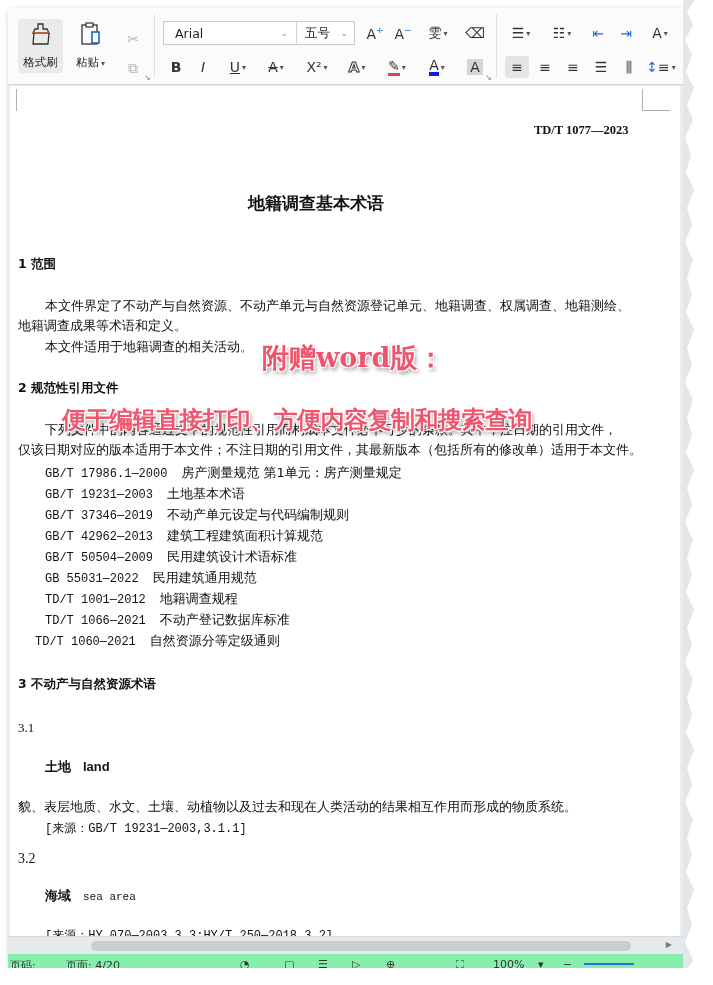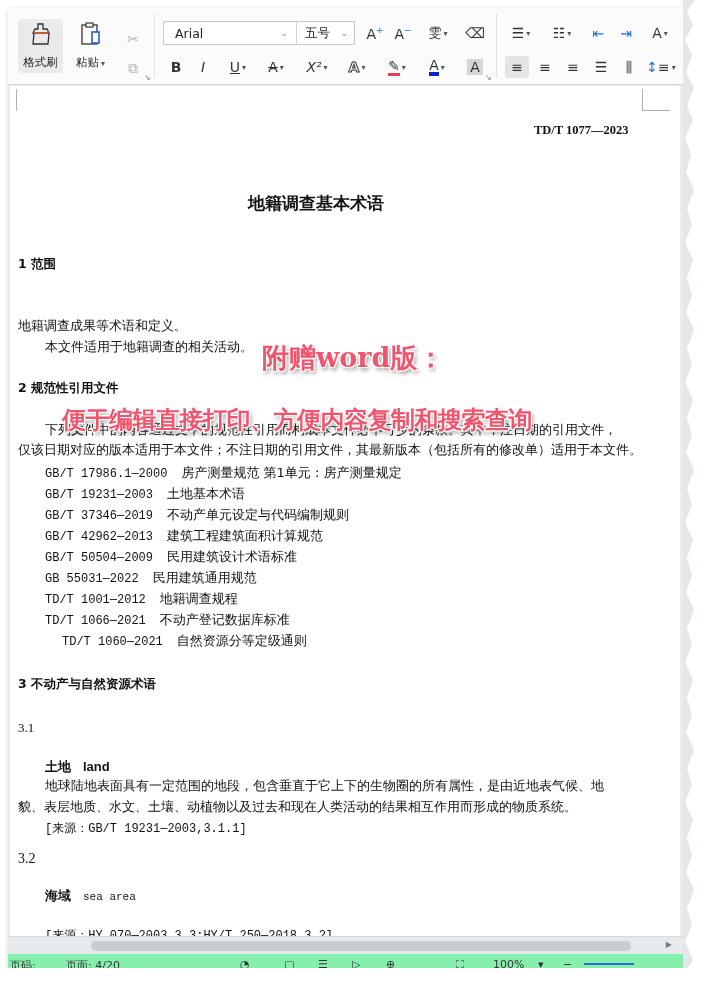--- a/index.html
+++ b/index.html
@@ -159,21 +159,21 @@
       <span>I</span>
     </div>
     <div class="sm-btn" style="left:214px; top:48px; width:32px;">
       <span style="text-decoration:underline;">U</span>
         <span class="caret">▾</span>
     </div>
     <div class="sm-btn" style="left:252px; top:48px; width:32px;">
       <span style="text-decoration:line-through;">A</span>
         <span class="caret">▾</span>
     </div>
-    <div class="sm-btn" style="left:292px; top:48px; width:34px;font-style:italic;">
+    <div class="sm-btn" style="left:292px; top:48px; width:34px;">
       <span>X²</span>
         <span class="caret">▾</span>
     </div>
     <div class="sm-btn" style="left:333px; top:48px; width:32px;">
       <span style="color:#fff;-webkit-text-stroke:1px #333;font-weight:bold;">A</span>
         <span class="caret">▾</span>
     </div>
     <div class="sm-btn" style="left:373px; top:48px; width:32px;">
       <span style="border-bottom:3px solid #e0405a; line-height:14px;">✎</span>
         <span class="caret">▾</span>
@@ -232,44 +232,44 @@
   <div class="doc-area">
     <div class="page">
       <div class="crop" style="left:6px; top:3px; width:0; height:22px; border-width:0 1px 0 0;"></div>
       <div class="crop" style="left:632px; top:3px; width:28px; height:22px; border-width:0 0 1px 1px;"></div>
 
       <div class="p-text bold" style="left:524px; top:37px; font-size:12.5px;">TD/T  1077—2023</div>
 
       <div class="p-text bold cn" style="left:238px; top:106px; font-size:17px;">地籍调查基本术语</div>
 
       <div class="p-text bold cn" style="left:8px; top:170px; font-size:12.5px;">1   范围</div>
+      <div class="p-text cn" style="left:35px; top:211px;">本文件界定了不动产与自然资源、不动产单元与自然资源登记单元、地籍调查、权属调查、地籍测绘、</div>
       <div class="p-text cn" style="left:8px; top:231px;">地籍调查成果等术语和定义。</div>
       <div class="p-text cn" style="left:35px; top:252px;">本文件适用于地籍调查的相关活动。</div>
 
       <div class="p-text bold cn" style="left:8px; top:294px; font-size:12.5px;">2   规范性引用文件</div>
       <div class="p-text cn" style="left:35px; top:335px;">下列文件中的内容通过文中的规范性引用而构成本文件必不可少的条款。其中，注日期的引用文件，</div>
       <div class="p-text cn" style="left:8px; top:355px;">仅该日期对应的版本适用于本文件；不注日期的引用文件，其最新版本（包括所有的修改单）适用于本文件。</div>
 
       <div>
         <div class="p-text" style="left:35px; top:377px;"><span class="std-code">GB/T  17986.1—2000</span><span class="cn" style="margin-left:14px;">房产测量规范  第1单元：房产测量规定</span></div>
         <div class="p-text" style="left:35px; top:398px;"><span class="std-code">GB/T  19231—2003</span><span class="cn" style="margin-left:14px;">土地基本术语</span></div>
         <div class="p-text" style="left:35px; top:419px;"><span class="std-code">GB/T  37346—2019</span><span class="cn" style="margin-left:14px;">不动产单元设定与代码编制规则</span></div>
         <div class="p-text" style="left:35px; top:440px;"><span class="std-code">GB/T  42962—2013</span><span class="cn" style="margin-left:14px;">建筑工程建筑面积计算规范</span></div>
         <div class="p-text" style="left:35px; top:461px;"><span class="std-code">GB/T  50504—2009</span><span class="cn" style="margin-left:14px;">民用建筑设计术语标准</span></div>
         <div class="p-text" style="left:35px; top:482px;"><span class="std-code">GB  55031—2022</span><span class="cn" style="margin-left:14px;">民用建筑通用规范</span></div>
         <div class="p-text" style="left:35px; top:503px;"><span class="std-code">TD/T  1001—2012</span><span class="cn" style="margin-left:14px;">地籍调查规程</span></div>
         <div class="p-text" style="left:35px; top:524px;"><span class="std-code">TD/T  1066—2021</span><span class="cn" style="margin-left:14px;">不动产登记数据库标准</span></div>
-        <div class="p-text" style="left:52px; top:545px;"><span class="std-code">TD/T  1060—2021</span><span class="cn" style="margin-left:14px;">自然资源分等定级通则</span></div>
+        <div class="p-text" style="left:25px; top:545px;"><span class="std-code">TD/T  1060—2021</span><span class="cn" style="margin-left:14px;">自然资源分等定级通则</span></div>
       </div>
 
       <div class="p-text bold cn" style="left:8px; top:590px; font-size:12.5px;">3   不动产与自然资源术语</div>
 
       <div class="p-text" style="left:8px; top:634px; font-size:13px;">3.1</div>
       <div class="p-text" style="left:35px; top:671px;"><span class="cn bold">土地</span><span class="bold" style="margin-left:12px; font-family:'Liberation Sans',sans-serif; font-size:13px;">land</span></div>
-      <div class="p-text cn" style="left:35px; top:691px;">地球陆地表面具有一定范围的地段，包含垂直于它上下的生物圈的所有属性，是由近地表气候、地</div>
       <div class="p-text cn" style="left:8px; top:712px;">貌、表层地质、水文、土壤、动植物以及过去和现在人类活动的结果相互作用而形成的物质系统。</div>
       <div class="p-text std-code" style="left:35px; top:734px;">[来源：GB/T   19231—2003,3.1.1]</div>
 
       <div class="p-text" style="left:8px; top:765px; font-size:14px;">3.2</div>
       <div class="p-text" style="left:35px; top:800px;"><span class="cn bold">海域</span><span class="std-code" style="margin-left:12px; font-size:11px;">sea area</span></div>
       <div class="p-text std-code" style="left:35px; top:841px;">[来源：HY   070—2003,3.3;HY/T   250—2018,3.2]</div>
     </div>
   </div>
 
   <div class="hscroll">

